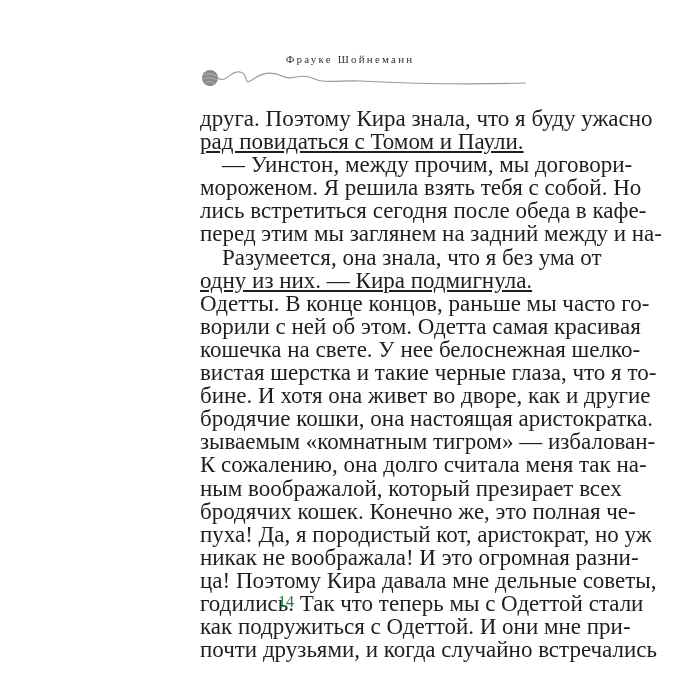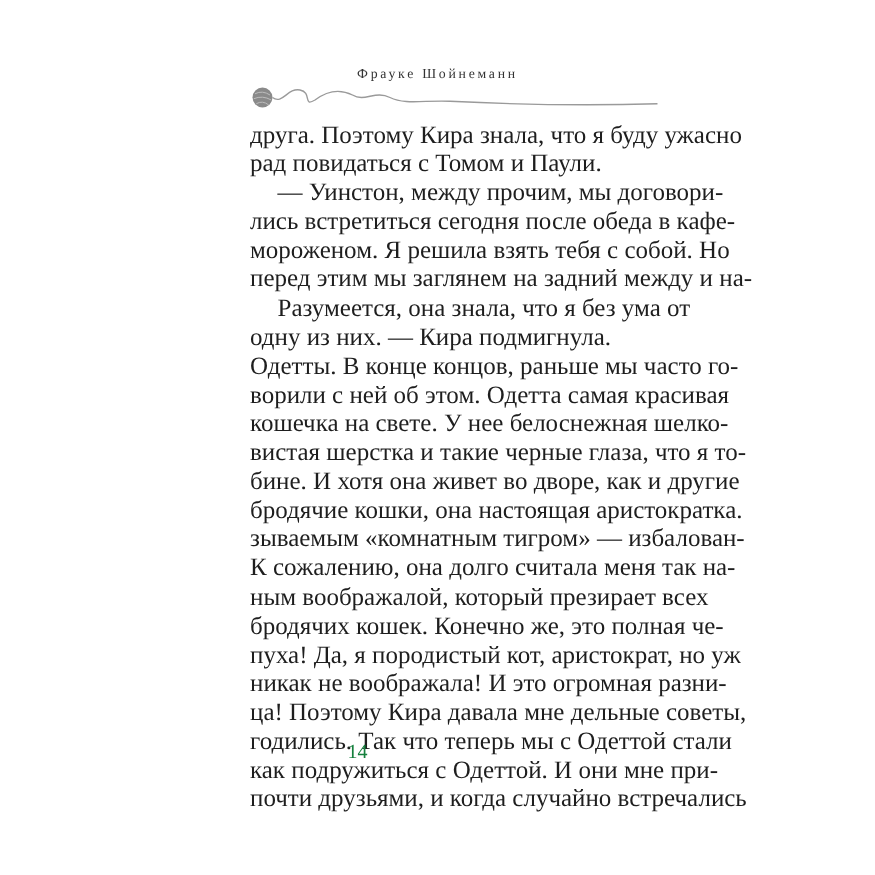--- a/index.html
+++ b/index.html
@@ -14,28 +14,28 @@
   }
   .running-head {
     position: absolute; top: 53px; left: 0; width: 700px;
     text-align: center;
     font-size: 11px; letter-spacing: 2.2px; color: #333;
   }
   .ornament {
     position: absolute; left: 200px; top: 64px; width: 330px; height: 30px;
   }
   .text-block {
-    position: absolute; left: 200px; top: 97px; width: 303px;
-    font-size: 20px; line-height: 23.1px;
+    position: absolute; left: 200px; top: 107px; width: 303px;
+    font-size: 23px; line-height: 23.1px;
   }
   .line {
     display: block; white-space: nowrap; text-align: justify;
     text-align-last: justify; height: 23.1px;
   }
-  .line.last { text-align-last: left; }
+  .line.last { text-align-last: left; text-decoration: underline; }
   .line.indent { padding-left: 22px; }
   .folio {
     position: absolute; top: 593px; left: 0; width: 572px; text-align: center;
     font-size: 16px; color: #15803d;
   }
 </style>
 </head>
 <body>
 
 <div class="page">
@@ -44,22 +44,22 @@
   <svg class="ornament" viewBox="0 0 330 30">
     <circle cx="10" cy="14" r="8" fill="#8a8a8a"></circle>
     <path d="M4 11 Q10 8 16 12 M3 15 Q10 12 17 16 M5 19 Q10 16 15 20" stroke="#bdbdbd" stroke-width="0.8" fill="none"></path>
     <path d="M18 14 C 26 20, 30 6, 40 8 C 50 10, 42 22, 52 16 C 60 10, 70 6, 82 12 C 92 18, 100 8, 112 14 C 124 20, 140 16, 160 17 C 200 19, 260 21, 326 19" stroke="#9a9a9a" stroke-width="1.1" fill="none"></path>
   </svg>
 
   <div class="text-block">
     <span class="line">друга. Поэтому Кира знала, что я буду ужасно</span>
     <span class="line last">рад повидаться с Томом и Паули.</span>
     <span class="line indent">— Уинстон, между прочим, мы договори-</span>
+    <span class="line">мороженом. Я решила взять тебя с собой. Но</span>
     <span class="line">лись встретиться сегодня после обеда в кафе-</span>
-    <span class="line">мороженом. Я решила взять тебя с собой. Но</span>
     <span class="line">перед этим мы заглянем на задний между и на-</span>
     <span class="line indent">Разумеется, она знала, что я без ума от</span>
     <span class="line last">одну из них. — Кира подмигнула.</span>
     <span class="line">Одетты. В конце концов, раньше мы часто го-</span>
     <span class="line">ворили с ней об этом. Одетта самая красивая</span>
     <span class="line">кошечка на свете. У нее белоснежная шелко-</span>
     <span class="line">вистая шерстка и такие черные глаза, что я то-</span>
     <span class="line">бине. И хотя она живет во дворе, как и другие</span>
     <span class="line">бродячие кошки, она настоящая аристократка.</span>
     <span class="line">зываемым «комнатным тигром» — избалован-</span>

